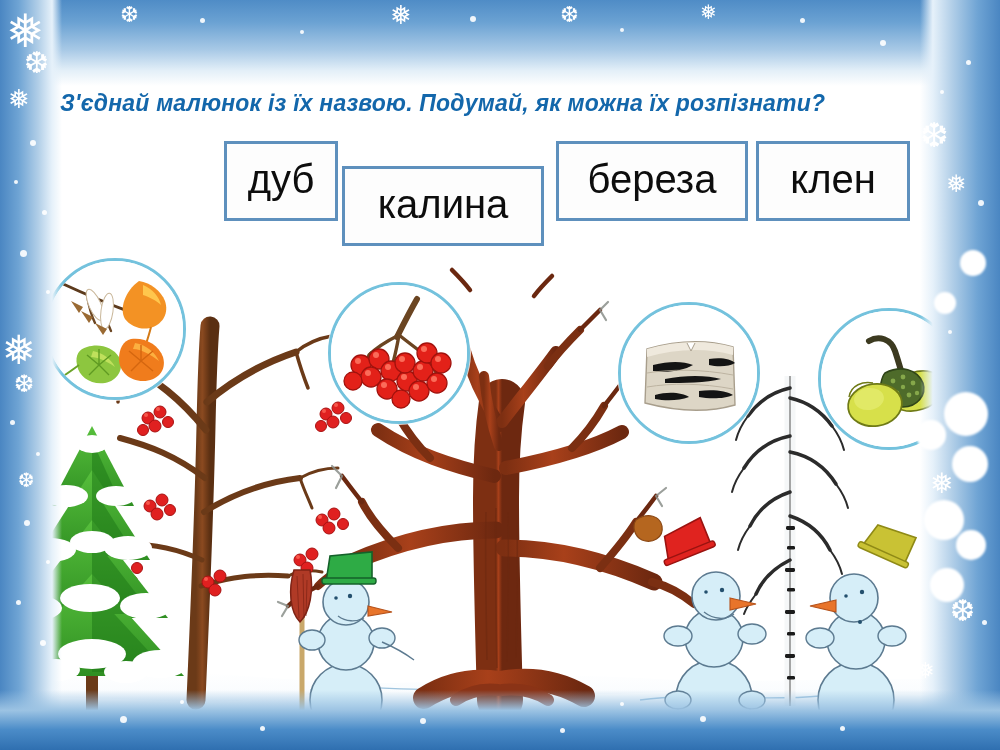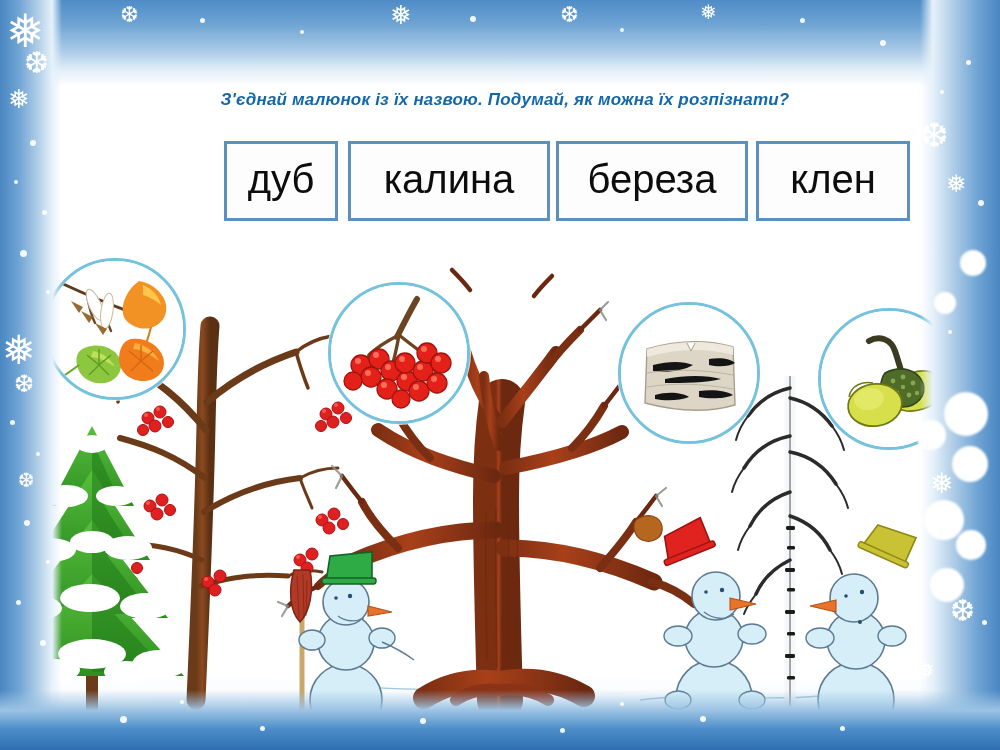--- a/index.html
+++ b/index.html
@@ -23,21 +23,21 @@
     background:linear-gradient(0deg,#2f6fb0 0%,#4b8cc8 34%,#9cc3e3 66%,rgba(255,255,255,0) 100%);}
 
   
   .speck{position:absolute;background:#ffffff;border-radius:50%;opacity:.9;}
   .flake{position:absolute;color:#ffffff;line-height:1;user-select:none;}
   .blob{position:absolute;background:#ffffff;border-radius:50%;filter:blur(1px);}
 
   
   .title{
     position:absolute;left:60px;top:90px;width:890px;height:34px;z-index:30;
-    text-align:center;font-style:italic;font-weight:bold;font-size:17px;
+    text-align:left;font-style:italic;font-weight:bold;font-size:23px;
     color:#1367ab;letter-spacing:.2px;white-space:nowrap;
   }
 
   
   .words{position:absolute;left:48px;top:141px;width:870px;height:78px;z-index:30;}
   .wbox{
     position:absolute;top:0;height:74px;
     background:#fdfdfd;border:3px solid #5e90bd;
     display:flex;align-items:center;justify-content:center;
     font-size:40px;color:#0d0d0d;line-height:1;
@@ -460,21 +460,21 @@
       <ellipse cx="54" cy="94" rx="27" ry="21" transform="rotate(-8 54 94)" fill="#d7e04a" stroke="#6f7a16" stroke-width="1.8"></ellipse>
       <ellipse cx="48" cy="88" rx="15" ry="11" transform="rotate(-8 48 88)" fill="#e6ec72" opacity=".7"></ellipse>
       <path d="M28,86 C30,74 42,70 52,72" stroke="#6f7a16" stroke-width="1.4" fill="none"></path>
     </svg>
   </div>
 
   <div class="words">
     <div class="wbox" style="left:176px;width:108px;">
       <span>дуб</span>
     </div>
-    <div class="wbox" style="left:300px;width:196px;">
+    <div class="wbox" style="left:294px;width:196px;margin-top:25px;">
       <span>калина</span>
     </div>
     <div class="wbox" style="left:708px;width:148px;">
       <span>клен</span>
     </div>
     <div class="wbox" style="left:508px;width:186px;">
       <span>береза</span>
     </div>
   </div>
 

